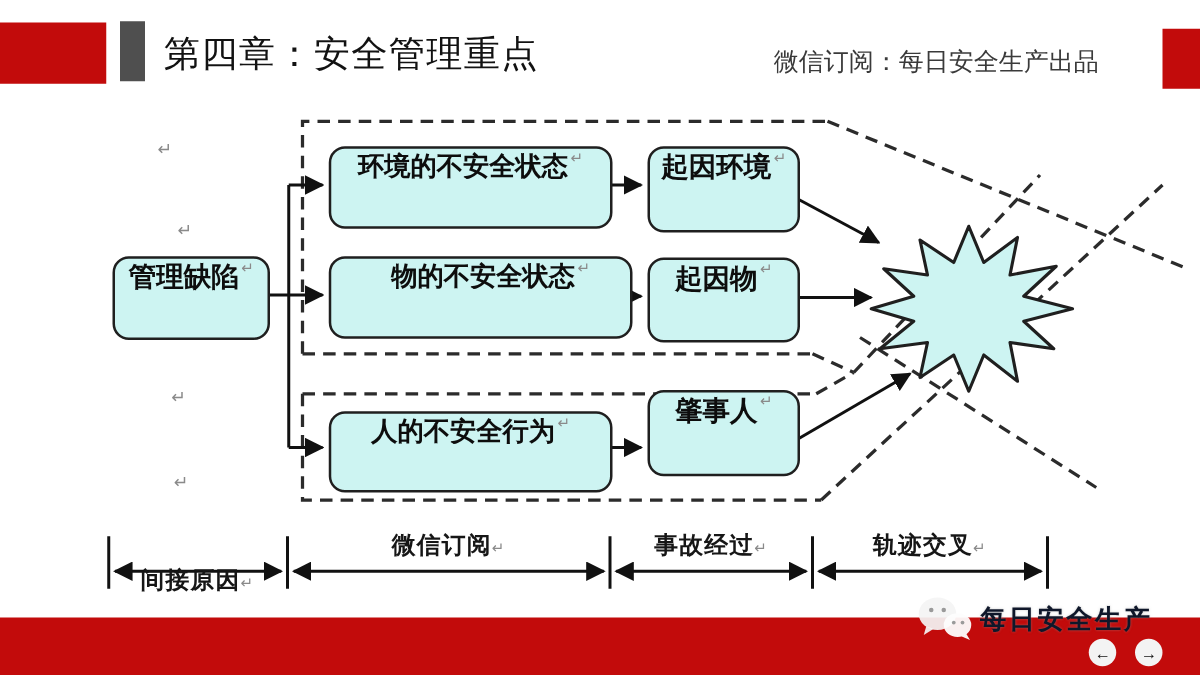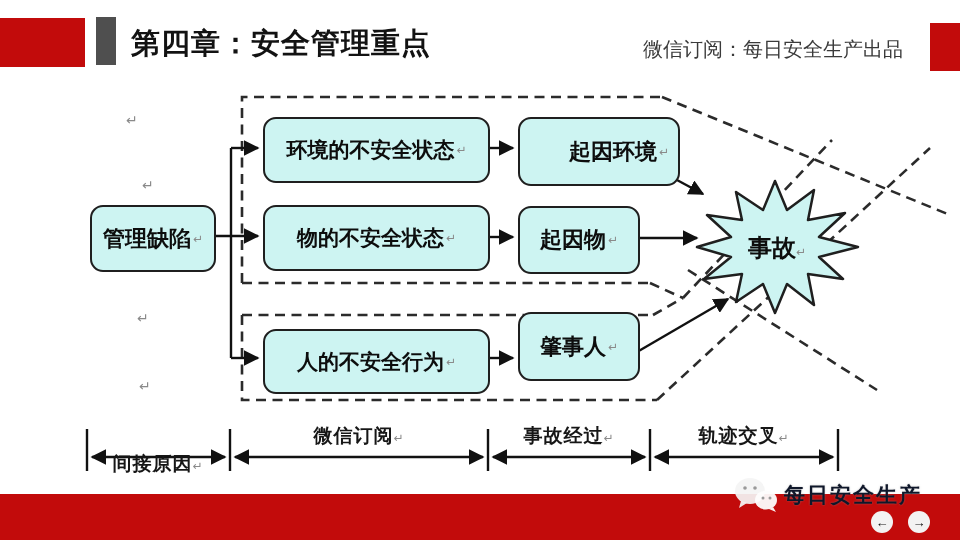--- a/index.html
+++ b/index.html
@@ -1,28 +1,28 @@
 <!DOCTYPE html>
 <html><head>
 <meta charset="utf-8">
 <style>
   html,body{margin:0;padding:0;background:#ffffff;}
   #slide{position:relative;width:960px;height:540px;background:#ffffff;overflow:hidden;
          font-family:"Liberation Sans",sans-serif;}
   
   .hdr-red-left{position:absolute;left:0;top:18px;width:85px;height:49px;background:#c20b0b;}
   .hdr-gray-bar{position:absolute;left:96px;top:17px;width:20px;height:48px;background:#4f4f4f;}
-  .hdr-title{position:absolute;left:131px;top:24px;font-size:29px;font-weight:700;color:#121212;
+  .hdr-title{position:absolute;left:131px;top:24px;font-size:29px;font-weight:400;color:#121212;
              letter-spacing:1px;white-space:nowrap;}
-  .hdr-sub{position:absolute;left:643px;top:36px;font-size:20px;color:#3a3a3a;white-space:nowrap;text-align:right;}
+  .hdr-sub{position:absolute;left:619px;top:36px;font-size:20px;color:#3a3a3a;white-space:nowrap;text-align:right;}
   .hdr-red-right{position:absolute;left:930px;top:23px;width:30px;height:48px;background:#c20b0b;}
   
   #wires{position:absolute;left:0;top:0;width:960px;height:540px;}
   .node{position:absolute;background:#cdf4f2;border:2.5px solid #1f1f1f;border-radius:13px;
-        display:flex;align-items:center;justify-content:center;
+        display:flex;align-items:flex-start;justify-content:center;
         font-family:"Liberation Serif",serif;font-weight:600;color:#0d0d0d;white-space:nowrap;}
   .node .mark,.mark{font-family:"DejaVu Sans",sans-serif;font-weight:400;color:#8a8a8a;font-size:12px;}
   .node .mark{margin-left:2px;}
   .pmark{position:absolute;color:#8a8a8a;font-size:14px;font-family:"DejaVu Sans",sans-serif;}
   .accident-label{position:absolute;left:737px;top:232px;width:80px;text-align:center;
         font-family:"Liberation Serif",serif;font-size:24px;font-weight:700;color:#0d0d0d;white-space:nowrap;}
   .axis-label{position:absolute;top:423px;font-size:19px;letter-spacing:1px;color:#161616;
         font-family:"Liberation Serif",serif;font-weight:600;white-space:nowrap;text-align:center;}
   
   .ftr-bar{position:absolute;left:0;top:494px;width:960px;height:46px;background:#c20b0b;}
@@ -103,45 +103,42 @@
 
   <div class="node" style="left:90px;top:205px;width:122px;height:63px;font-size:22px;">
     <span>管理缺陷</span>
       <span class="mark">↵</span>
   </div>
 
   <div class="node" style="left:263px;top:117px;width:223px;height:62px;font-size:21px;">
     <span>环境的不安全状态</span>
       <span class="mark">↵</span>
   </div>
-  <div class="node" style="left:263px;top:205px;width:223px;height:62px;font-size:21px;">
+  <div class="node" style="left:263px;top:205px;width:223px;height:62px;font-size:21px;padding-left:16px;">
     <span>物的不安全状态</span>
       <span class="mark">↵</span>
   </div>
   <div class="node" style="left:263px;top:329px;width:223px;height:61px;font-size:21px;">
     <span>人的不安全行为</span>
       <span class="mark">↵</span>
   </div>
 
-  <div class="node" style="left:518px;top:117px;width:118px;height:65px;font-size:22px;padding-left:40px;">
+  <div class="node" style="left:518px;top:117px;width:118px;height:65px;font-size:22px;">
     <span>起因环境</span>
       <span class="mark">↵</span>
   </div>
   <div class="node" style="left:518px;top:206px;width:118px;height:64px;font-size:22px;">
     <span>起因物</span>
       <span class="mark">↵</span>
   </div>
   <div class="node" style="left:518px;top:312px;width:118px;height:65px;font-size:22px;">
     <span>肇事人</span>
       <span class="mark">↵</span>
   </div>
 
-  <div class="accident-label">
-    <span>事故</span><span class="mark">↵</span>
-  </div>
 
   <div class="axis-label" style="left:98px;width:120px;margin-top:28px;">
     <span>间接原因</span><span class="mark">↵</span>
   </div>
   <div class="axis-label" style="left:299px;width:120px;">
     <span>微信订阅</span><span class="mark">↵</span>
   </div>
   <div class="axis-label" style="left:509px;width:120px;">
     <span>事故经过</span><span class="mark">↵</span>
   </div>

